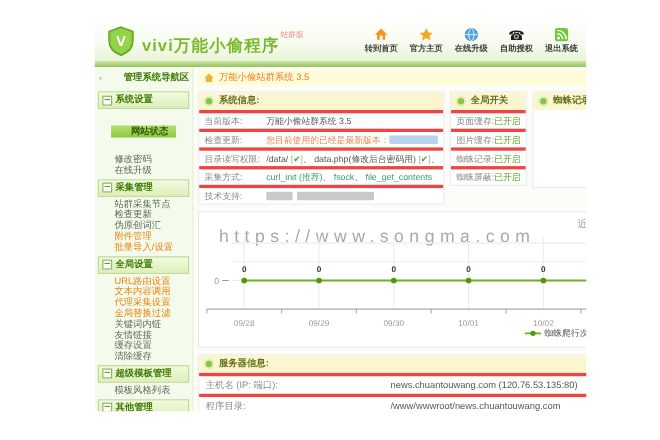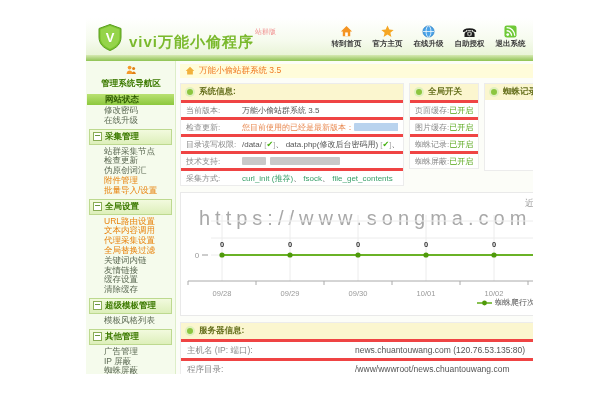--- a/index.html
+++ b/index.html
@@ -16,31 +16,31 @@
   .nav{display:flex;gap:8px;}
   .nav-it{width:33px;text-align:center;cursor:pointer;}
   .nav-ico{height:14px;line-height:14px;}
   .nav-lbl{font-size:7.5px;color:#3c3c3c;font-weight:bold;white-space:nowrap;}
   .grnbar{height:6px;background:linear-gradient(180deg,#d6e9b2,#8fc353);}
 
   .bodyrow{display:flex;height:313px;}
 
   
   .sb{width:89px;background:#f5fbec;border-right:1px solid #ddeec8;overflow:hidden;flex:none;}
-  .sb-head{display:flex;align-items:center;gap:3px;padding:4px 3px 3px 4px;
-           font-size:8.5px;font-weight:bold;color:#3c7a00;white-space:nowrap;flex-direction:column;}
+  .sb-head{display:flex;align-items:center;gap:20px;padding:4px 3px 3px 4px;
+           font-size:8.5px;font-weight:bold;color:#3c7a00;white-space:nowrap;}
   .sb-sec{display:flex;align-items:center;gap:3px;margin:3px 3px 2px 3px;padding:1px 3px;
           background:linear-gradient(180deg,#f2fade,#ddefba);border:1px solid #bdd98f;
           font-size:8.5px;font-weight:bold;color:#3c7a00;cursor:pointer;white-space:nowrap;}
   .minus{width:7px;height:7px;border:1px solid #8aad55;background:#fff;position:relative;flex:none;}
   .minus::after{content:"";position:absolute;left:1px;right:1px;top:2px;height:1px;background:#6a9440;}
   .sb-item{padding:0 0 0 18px;line-height:9.8px;font-size:8.5px;color:#5c6a54;cursor:pointer;white-space:nowrap;}
   .sb-item.orange{color:#e8820c;}
   .sb-item.selected{background:linear-gradient(180deg,#b9e172,#8cc83e);color:#2e5c00;
-                    font-weight:bold;margin:1px;line-height:11px;}
+                    font-weight:bold;margin:15px;line-height:11px;}
 
   
   .main{flex:1;padding:3px 4px 0 4px;background:#fcfdf8;position:relative;}
   .notice{display:flex;align-items:center;gap:4px;height:14px;background:#fffcda;
           font-size:8.5px;color:#9a9a8a;padding:0 5px;white-space:nowrap;overflow:hidden;}
   .notice-hl{color:#f07820;}
 
   .prow{display:flex;gap:5px;margin-top:5px;align-items:flex-start;}
   .panel{background:#fff;border:1px solid #ececec;overflow:hidden;}
   .p-hd{display:flex;align-items:center;gap:4px;background:#fbf6cf;padding:2px 5px;
@@ -58,21 +58,21 @@
   .p2 .irow .val{flex:none;color:#54a514;}
   .v-hl{color:#e8884f;}
   .v-check{color:#3fae09;font-weight:bold;}
   .v-brk{color:#aaa;}
   .v-link{color:#3aa06a;}
   .v-blur{display:inline-block;height:8px;border-radius:1px;vertical-align:middle;
           margin-right:4px;filter:blur(0.7px);}
 
   .chartp{position:relative;margin-top:6px;width:540px;height:122px;border:1px solid #e9e9e9;background:#fff;}
   .corner{position:absolute;left:344px;top:4px;font-size:9px;color:#999;white-space:nowrap;}
-  .wm{position:absolute;left:18px;top:14px;font-size:20px;letter-spacing:5px;color:#a8a8a8;white-space:nowrap;}
+  .wm{position:absolute;left:18px;top:14px;font-size:16px;letter-spacing:5px;color:#a8a8a8;white-space:nowrap;}
   .legend{position:absolute;left:296px;top:104px;display:flex;align-items:center;gap:3px;
           font-size:8px;color:#555;white-space:nowrap;}
 
   .srv{margin-top:6px;width:540px;border:1px solid #ececec;background:#fff;}
   .srv .irow{font-size:8.5px;padding:3px 6px;line-height:10px;}
   .srv .irow .lbl{width:168px;}
 </style>
 </head>
 <body>
 
@@ -135,20 +135,24 @@
         <div class="sb-head">
           <svg width="10" height="10" viewBox="0 0 10 10">
             <circle cx="3.6" cy="2.6" r="1.9" fill="#f49a2a"></circle>
             <path d="M0.6 9 C0.6 6.4 2.2 5.4 3.6 5.4 S6.6 6.4 6.6 9 Z" fill="#f49a2a"></path>
             <circle cx="7.6" cy="3.4" r="1.5" fill="#e07f14"></circle>
             <path d="M5.8 9 C6 7 7 6.4 7.8 6.4 S9.8 7.2 9.8 9 Z" fill="#e07f14"></path>
           </svg>
           <span>管理系统导航区</span>
         </div>
         <div id="sbnav">
+            <div class="sb-sec">
+              <span class="minus"></span>
+              <span>系统设置</span>
+            </div>
             <div class="sb-item selected">网站状态</div>
             <div class="sb-item">修改密码</div>
             <div class="sb-item">在线升级</div>
             <div class="sb-sec">
               <span class="minus"></span>
               <span>采集管理</span>
             </div>
             <div class="sb-item">站群采集节点</div>
             <div class="sb-item">检查更新</div>
             <div class="sb-item">伪原创词汇</div>
@@ -203,26 +207,26 @@
                 </div>
                 <div class="irow">
                   <span class="lbl">检查更新:</span>
                   <span class="val"><span class="v-hl">您目前使用的已经是最新版本：</span><span class="v-blur" style="width: 62px; background: rgb(185, 211, 238);"></span></span>
                 </div>
                 <div class="irow">
                   <span class="lbl">目录读写权限:</span>
                   <span class="val"><span class="v-text">/data/ </span><span class="v-brk">[</span><span class="v-check">✔</span><span class="v-brk">]</span><span class="v-text">、 data.php(修改后台密码用) </span><span class="v-brk">[</span><span class="v-check">✔</span><span class="v-brk">]</span><span class="v-text">、 根目录(在线升级用) </span></span>
                 </div>
                 <div class="irow">
+                  <span class="lbl">采集方式:</span>
+                  <span class="val"><span class="v-link">curl_init (推荐)</span><span class="v-text">、 </span><span class="v-link">fsock</span><span class="v-text">、 </span><span class="v-link">file_get_contents</span></span>
+                </div>
+                <div class="irow">
                   <span class="lbl">技术支持:</span>
                   <span class="val"><span class="v-blur" style="width: 24px; background: rgb(201, 201, 201);"></span><span class="v-blur" style="width: 70px; background: rgb(201, 201, 201);"></span></span>
-                </div>
-                <div class="irow">
-                  <span class="lbl">采集方式:</span>
-                  <span class="val"><span class="v-link">curl_init (推荐)</span><span class="v-text">、 </span><span class="v-link">fsock</span><span class="v-text">、 </span><span class="v-link">file_get_contents</span></span>
                 </div>
               </div>
           </div>
 
           <div class="panel p2">
             <div class="p-hd">
               <span class="bullet"></span>
               <span>全局开关</span>
             </div>
             <div id="p2rows">

